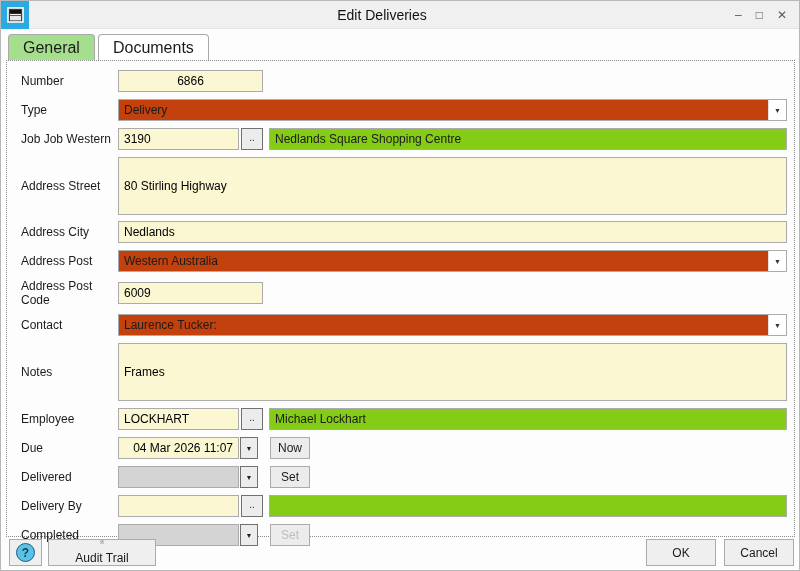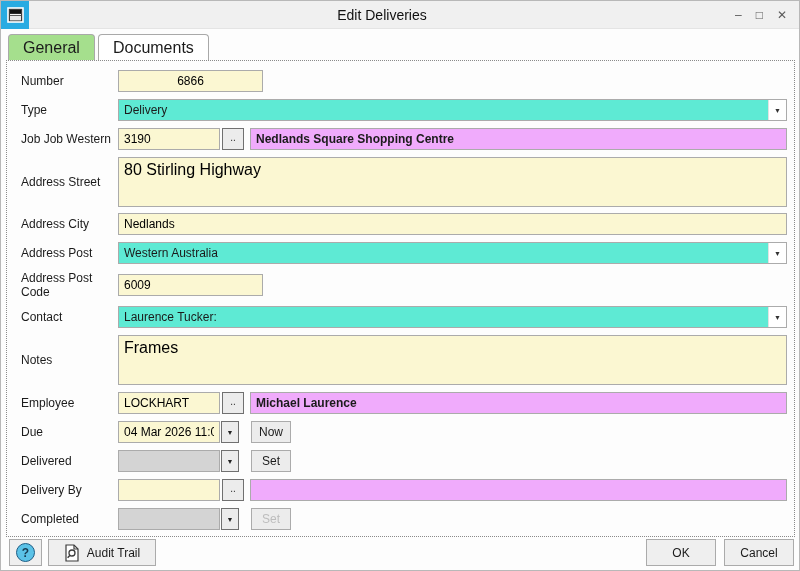--- a/index.html
+++ b/index.html
@@ -31,34 +31,34 @@
   
   .groupbox {
     position:absolute; top:59px; left:5px; width:789px; height:477px;
     border:1px dotted #8a8a8a; background:#fdfdfd; padding:9px 7px 0 7px;
   }
   .row { display:flex; align-items:center; margin-bottom:7px; }
   .row.mb6 { margin-bottom:6px; }
   .flabel { width:104px; flex-shrink:0; padding-left:7px; font-size:12px; color:#1b1b1b; }
   .field {
     height:22px; border:1px solid #ABABAB; font-size:12px; padding:0 5px;
-    display:flex; align-items:center; background:#5eead4; overflow:hidden; white-space:nowrap;
+    display:flex; align-items:center; background:#c2410c; overflow:hidden; white-space:nowrap;
   }
   input.field { display:block; line-height:20px; font-family:Liberation Sans, sans-serif; outline:none; }
   .yellow { background:#FBF7D2; }
-  .readonly { background:#f0abfc; color:#1b1b1b;font-weight:bold; }
+  .readonly { background:#84cc16; color:#1b1b1b; }
   .grayed { background:#D4D4D4; }
   .w-short { width:145px; }
-  .w-code { width:102px; }
+  .w-code { width:121px; }
   .grow { flex:1; }
   .center { text-align:center; }
   .right { text-align:right; }
   .tarea {
-    height:50px; border:1px solid #ABABAB; background:#FBF7D2; flex:1;
-    font-family:"Liberation Sans", sans-serif; font-size:16px; padding:3px 5px;
+    height:58px; border:1px solid #ABABAB; background:#FBF7D2; flex:1;
+    font-family:"Liberation Sans", sans-serif; font-size:12px; padding:21px 5px;
     resize:none; outline:none;
   }
   
   .combo { position:relative; padding-right:20px; }
   .combo-arrow {
     position:absolute; right:0; top:0; width:18px; height:20px; display:flex;
     align-items:center; justify-content:center; font-size:7px; color:#333;
     border-left:1px solid #e2e2e2; background:#fff;
   }
   
@@ -76,21 +76,21 @@
     font-size:12px; display:flex; align-items:center; justify-content:center; color:#1b1b1b; cursor:default;
   }
   .side-btn.disabled { color:#bdbdbd; }
   .gap-readonly { margin-left:6px; }
   
   .footer-btn {
     position:absolute; top:538px; height:27px; background:#EFEFEF; border:1px solid #ABABAB;
     display:flex; align-items:center; justify-content:center; font-size:12px; cursor:default;
   }
   .help-btn { left:8px; width:33px; }
-  .audit-btn { left:47px; width:108px; gap:7px; }
+  .audit-btn { left:47px; width:108px; gap:7px;flex-direction:column; }
   .ok-btn { left:645px; width:70px; }
   .cancel-btn { left:723px; width:70px; }
   .help-circle {
     width:19px; height:19px; border-radius:50%; background:#5BC2E7; border:1.5px solid #1d5e86;
     display:flex; align-items:center; justify-content:center; font-size:12px; font-weight:bold; color:#173c52;
   }
 </style>
 </head>
 <body>
 
@@ -173,21 +173,21 @@
 
     <div class="row">
       <div class="flabel">Notes</div>
       <textarea class="tarea" style="">Frames</textarea>
     </div>
 
     <div class="row">
       <div class="flabel">Employee</div>
       <input class="field yellow w-code" value="LOCKHART" style="">
       <div class="browse-btn">..</div>
-      <div class="field readonly grow gap-readonly">Michael Laurence</div>
+      <div class="field readonly grow gap-readonly">Michael Lockhart</div>
     </div>
 
     <div class="row">
       <div class="flabel">Due</div>
       <input class="field yellow w-code right" value="04 Mar 2026 11:07" style="">
       <div class="drop-btn">▼</div>
       <div class="side-btn">Now</div>
     </div>
 
     <div class="row">

